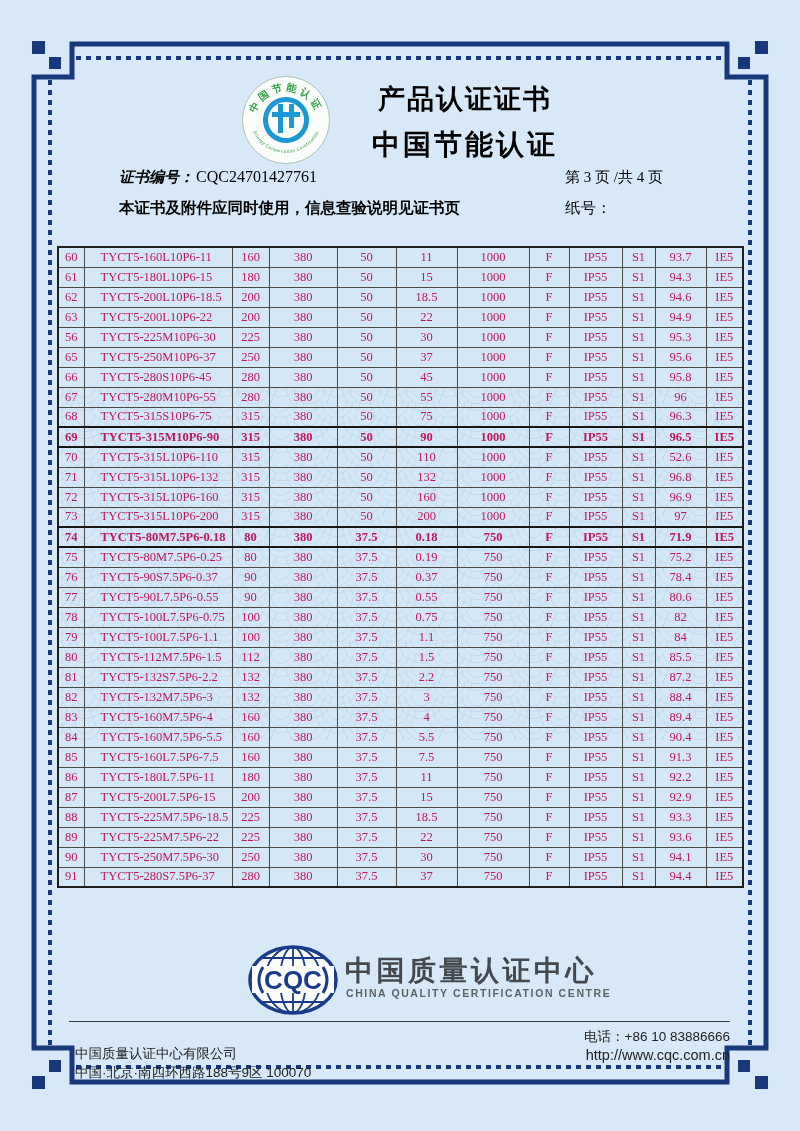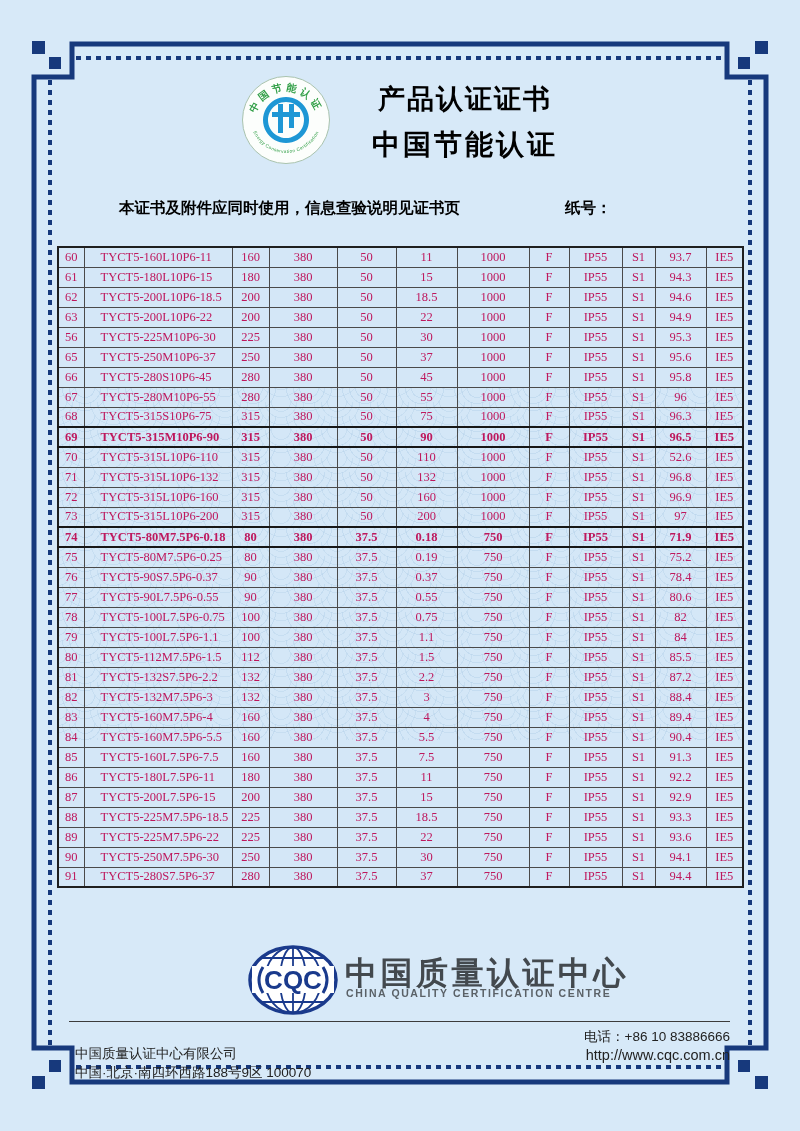--- a/index.html
+++ b/index.html
@@ -15,41 +15,41 @@
   
   .title-block{position:absolute;left:300px;top:80px;width:330px;text-align:center;}
   .cert-title{font-size:27px;font-weight:bold;letter-spacing:2px;color:#000;line-height:38px;}
   .cert-subtitle{font-size:28px;font-weight:600;letter-spacing:3px;color:#000;margin-top:8px;}
   .meta-row1{position:absolute;left:0;top:168px;width:800px;height:22px;font-size:15px;}
   .meta-row2{position:absolute;left:0;top:198px;width:656px;height:22px;font-size:15px;}
   .cert-no-label{position:absolute;left:119px;top:0;font-family:"Liberation Serif",serif;font-style:italic;font-weight:bold;color:#000;}
   .cert-no-value{position:absolute;left:196px;top:0;font-family:"Liberation Serif",serif;font-size:16px;color:#000;}
   .page-info{position:absolute;left:565px;top:0;font-family:"Liberation Serif",serif;font-size:15px;color:#000;}
   .usage-note{position:absolute;left:119px;top:0;font-weight:bold;font-size:15.5px;color:#000;}
-  .paper-label{position:absolute;left:565px;top:0;font-weight:bold;font-size:15.5px;color:#000;}
+  .paper-label{position:absolute;left:565px;top:0;font-weight:normal;font-size:15.5px;color:#000;}
 
   
   .watermark{position:absolute;left:57px;top:388px;width:685px;height:352px;opacity:.5;pointer-events:none;
     background-image:
       radial-gradient(circle at 50% 0%, transparent 0 9px, rgba(128,168,208,.55) 9px 10px, transparent 10px 15px, rgba(128,168,208,.55) 15px 16px, transparent 16px 22px, rgba(128,168,208,.55) 22px 23px, transparent 23px),
       radial-gradient(circle at 50% 0%, transparent 0 9px, rgba(128,168,208,.45) 9px 10px, transparent 10px 15px, rgba(128,168,208,.45) 15px 16px, transparent 16px 22px, rgba(128,168,208,.45) 22px 23px, transparent 23px);
     background-size:56px 28px,56px 28px;
     background-position:0 0,28px 14px;}
 
   
   table.cert{position:absolute;left:57px;top:246px;width:685px;border-collapse:collapse;table-layout:fixed;
     font-family:"Liberation Serif",serif;font-size:12.5px;color:#be185d;}
   table.cert{border:2px solid #1f1f1f;}
   table.cert td{border:1px solid #4a4a4a;height:20px;padding:0 2px;text-align:center;
     overflow:hidden;white-space:nowrap;box-sizing:border-box;background:rgba(205,228,246,.35);}
   table.cert td.model{text-align:left;padding-left:16px;}
   table.cert tr.em td{font-weight:bold;border-top:2px solid #171717;border-bottom:2px solid #171717;}
 
   
-  .org-cn{position:absolute;left:345px;top:952px;font-size:32px;font-weight:bold;letter-spacing:3.5px;color:#43494e;}
+  .org-cn{position:absolute;left:345px;top:952px;font-size:28px;font-weight:bold;letter-spacing:3.5px;color:#43494e;}
   .org-en{position:absolute;left:346px;top:987px;font-size:10.5px;font-weight:bold;letter-spacing:1.6px;color:#5a6167;}
   .foot-rule{position:absolute;left:69px;top:1021px;width:661px;height:1px;background:#3c3c3c;}
   .foot-left{position:absolute;left:75px;top:1044px;font-size:13.5px;color:#222;line-height:19px;}
   .foot-right{position:absolute;right:70px;top:1027px;font-size:13.5px;color:#222;line-height:19px;text-align:right;margin-left:16px;}
   .foot-site{font-size:14.5px;}
 </style>
 </head>
 <body>
 
 <div class="page">
@@ -94,20 +94,25 @@
       <rect x="37" y="42" width="5" height="16"></rect>
       <rect x="48" y="42" width="5" height="11"></rect>
     </g>
   </svg>
 
   <div class="title-block">
     <div class="cert-title">产品认证证书</div>
     <div class="cert-subtitle">中国节能认证</div>
   </div>
 
+  <div class="meta-row1">
+    <span class="cert-no-label">证书编号：</span>
+    <span class="cert-no-value">CQC24701427761</span>
+    <span class="page-info">第 3 页 /共 4 页</span>
+  </div>
   <div class="meta-row2">
     <span class="usage-note">本证书及附件应同时使用，信息查验说明见证书页</span>
     <span class="paper-label">纸号：</span>
   </div>
 
   <div class="watermark"></div>
 
   <table class="cert">
     <colgroup>
       <col style="width:26px">

